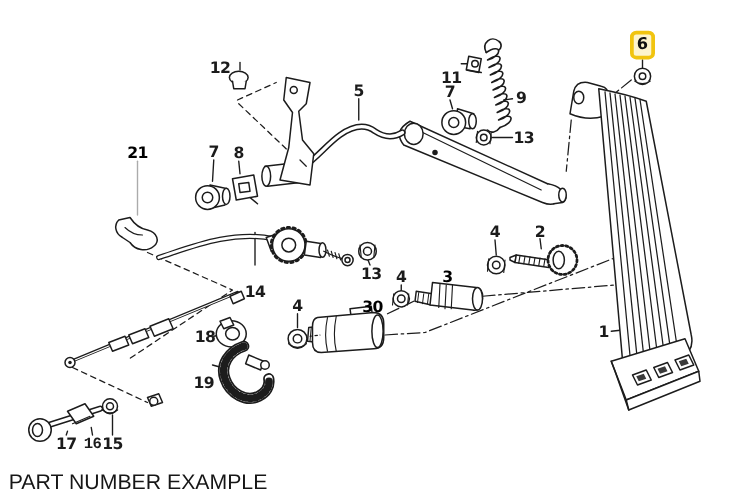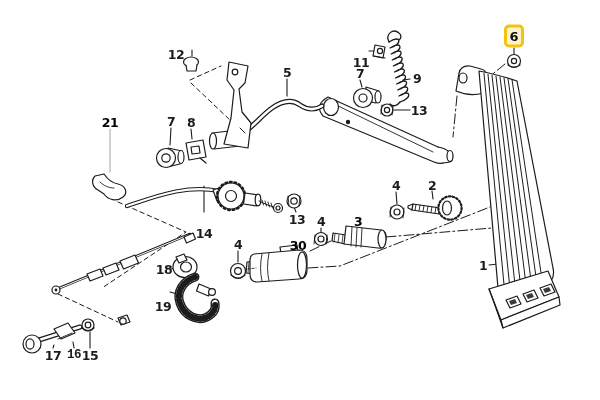--- a/index.html
+++ b/index.html
@@ -288,13 +288,14 @@
       <div class="callout " style="left: 204px; top: 213px; margin-top: 20px;">14</div>
       <div class="callout " style="left: 90px; top: 355px;">15</div>
       <div class="callout " style="left: 74px; top: 355px; font-family: Liberation Mono, monospace;">16</div>
       <div class="callout " style="left: 53px; top: 355px;">17</div>
       <div class="callout " style="left: 164px; top: 269px;">18</div>
       <div class="callout " style="left: 163px; top: 306px;">19</div>
       <div class="callout muted" style="left: 298px; top: 245px;">30</div>
       <div class="callout muted" style="left: 110px; top: 122px;">21</div>
     </div>
 
+  <div class="caption">PART NUMBER EXAMPLE</div>
 </div>
 
 </body></html>

